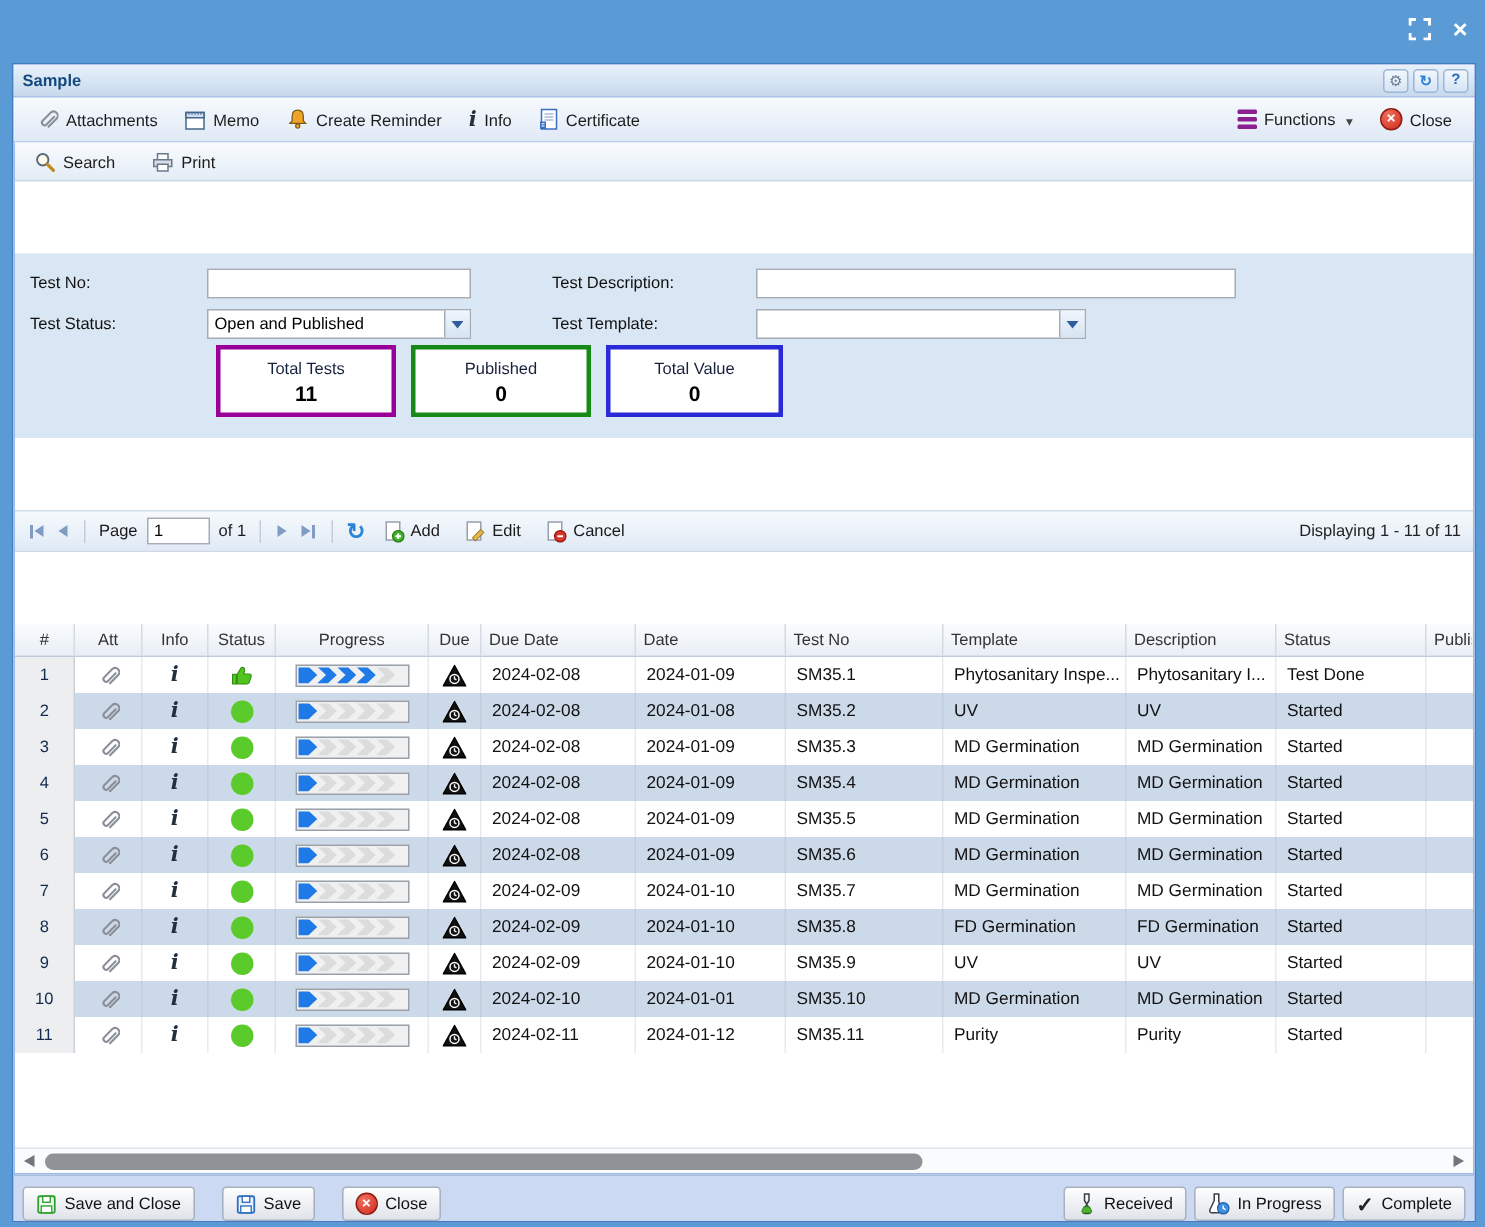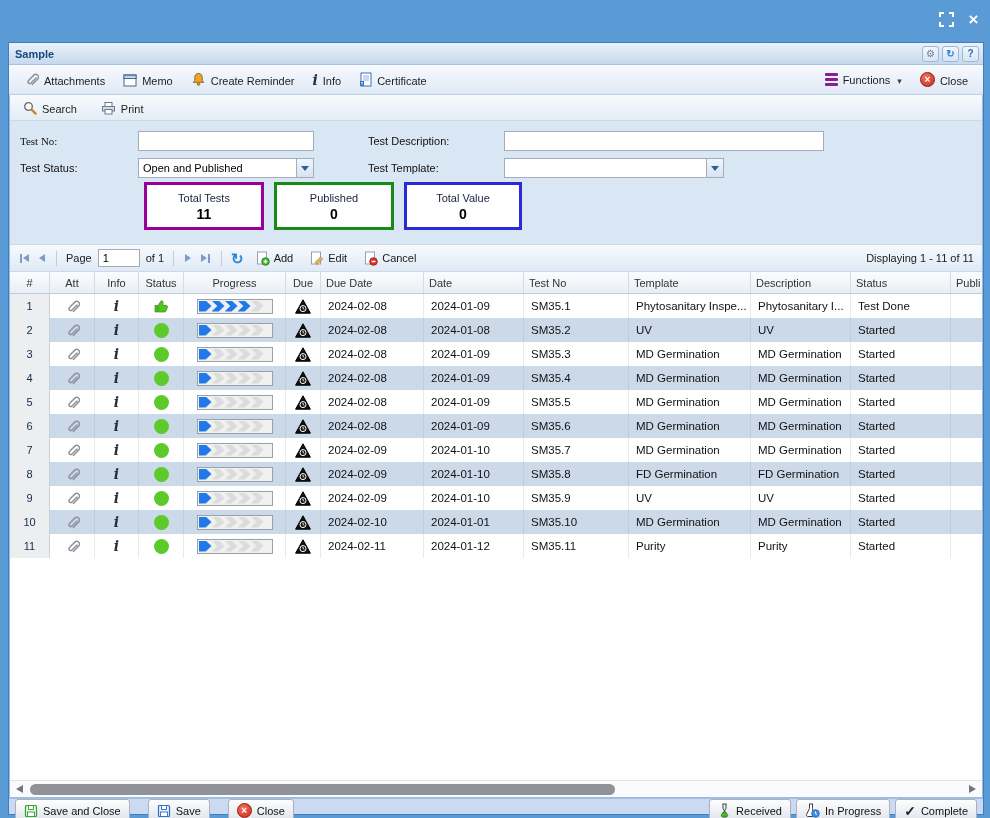--- a/index.html
+++ b/index.html
@@ -30,21 +30,21 @@
   .caret { color:#444; font-size:9px; margin-left:2px; }
   .red-x { width:15px; height:15px; border-radius:50%; background:radial-gradient(circle at 35% 30%, #f0705f, #cf2a1b); border:1px solid #8f1a0e; color:#fff; font-weight:bold; font-size:10px; line-height:13px; text-align:center; }
   .info-i { font-family:"DejaVu Serif", serif; font-style:italic; font-weight:bold; font-size:14px; color:#23313f; line-height:14px; }
 
   
   .tabbar { height:29px; background:#5b9bd5; display:flex; align-items:flex-end; padding-left:5px; }
   .tab { width:151px; height:25px; margin-right:2px; border:1px solid #8fb2dc; border-bottom:none; border-radius:4px 4px 0 0; background:linear-gradient(#e6f0fc,#c9dcf1); color:#15497e; font-weight:bold; display:flex; align-items:center; padding-left:24px; cursor:pointer; }
   .tab.active { background:#fff; height:28px; border-color:#9cb8d8; }
 
   
-  .content { flex:1; background:#fff; border:1px solid #99bbe8; border-top:none; display:flex; flex-direction:column; overflow:hidden; }
+  .content { flex:1; background:#fff; border:1px solid #99bbe8; border-top:none; display:flex; flex-direction:column; overflow:hidden;gap:48px; }
 
   .search-toolbar { height:26px; background:linear-gradient(#f8fbfe,#e3ecf6); border-bottom:1px solid #ccd9e6; display:flex; align-items:center; padding:0 6px; gap:10px; }
 
   .filter-area { height:123px; background:#d9e6f3; position:relative; }
   .flabel { position:absolute; color:#111; }
   .finput { position:absolute; height:20px; background:#fff; border:1px solid #a5acb5; padding:0 4px; font-family:"Liberation Sans", sans-serif; font-size:11px; }
   .combo { position:absolute; height:20px; background:#fff; border:1px solid #a5acb5; display:flex; }
   .combo input { flex:1; border:none; outline:none; padding:0 4px; font-family:"Liberation Sans", sans-serif; font-size:11px; background:transparent; }
   .trigger { width:17px; background:linear-gradient(#f0f6fc,#d6e4f2); border-left:1px solid #a5acb5; display:flex; align-items:center; justify-content:center; cursor:pointer; }
   .trigger b { width:0; height:0; border-left:4px solid transparent; border-right:4px solid transparent; border-top:5px solid #2d5d9e; }
@@ -87,21 +87,21 @@
   .chev.fill { background:#1f7ae8; }
 
   
   .hscroll { height:17px; border-top:1px solid #e0e4e9; background:#fafbfc; position:relative; }
   .hs-arrow { position:absolute; top:4px; width:0; height:0; border-top:4.5px solid transparent; border-bottom:4.5px solid transparent; cursor:pointer; }
   .hs-left { left:6px; border-right:7px solid #6f767e; }
   .hs-right { right:6px; border-left:7px solid #6f767e; }
   .hs-thumb { position:absolute; top:3px; left:20px; width:585px; height:11px; background:#8f9296; border-radius:6px; cursor:pointer; }
 
   
-  .footer { height:16px; background:#ccd9f2; border-top:1px solid #a9bddd; display:flex; align-items:flex-start; padding:0 6px; gap:18px; }
+  .footer { height:31px; background:#ccd9f2; border-top:1px solid #a9bddd; display:flex; align-items:flex-end; padding:0 6px; gap:18px; }
   .fbtn { height:23px; display:flex; align-items:center; gap:5px; padding:0 8px; background:linear-gradient(#fefefe,#dfe3ea); border:1px solid #a9b0bf; border-radius:3px; cursor:pointer; color:#111; }
   .f-right { margin-left:auto; display:flex; gap:5px; }
   .checkmark { font-size:14px; font-weight:bold; color:#222; line-height:14px; }
   svg { display:block; }
 </style>
 </head>
 <body>
 
 <div class="titlebar">
   <div class="titlebar-icons">
@@ -192,21 +192,21 @@
         <svg width="15" height="14" viewBox="0 0 15 14">
           <rect x="4" y="1.5" width="7" height="4" fill="#fff" stroke="#69788c"></rect>
           <rect x="1.5" y="5.5" width="12" height="4.5" fill="#d9dee6" stroke="#69788c"></rect>
           <rect x="4" y="8.5" width="7" height="4.5" fill="#fff" stroke="#69788c"></rect>
         </svg>
         <span>Print</span>
       </span>
     </div>
 
     <div class="filter-area">
-      <span class="flabel" style="left:10px; top:14px;font-family:Liberation Serif, serif;">Test No:</span>
+      <span class="flabel" style="left:10px; top:14px;">Test No:</span>
       <input class="finput" style="left: 128px; top: 10px; width: 176px;" value="">
       <span class="flabel" style="left:358px; top:14px;">Test Description:</span>
       <input class="finput" style="left: 494px; top: 10px; width: 320px;" value="">
 
       <span class="flabel" style="left:10px; top:41px;">Test Status:</span>
       <span class="combo" style="left:128px; top:37px; width:176px;">
         <input value="Open and Published" style="">
         <span class="trigger">
             <b></b>
           </span>

